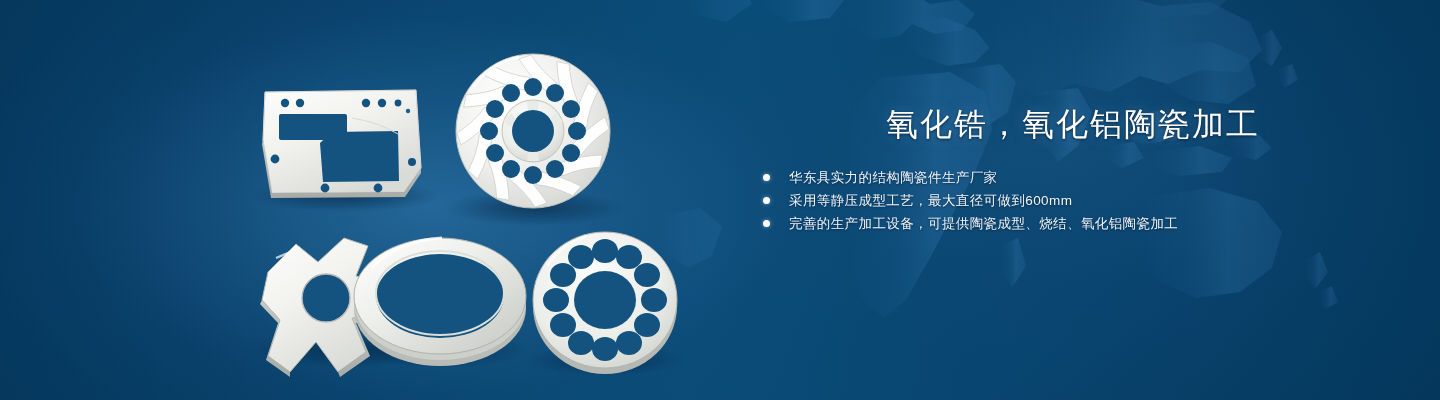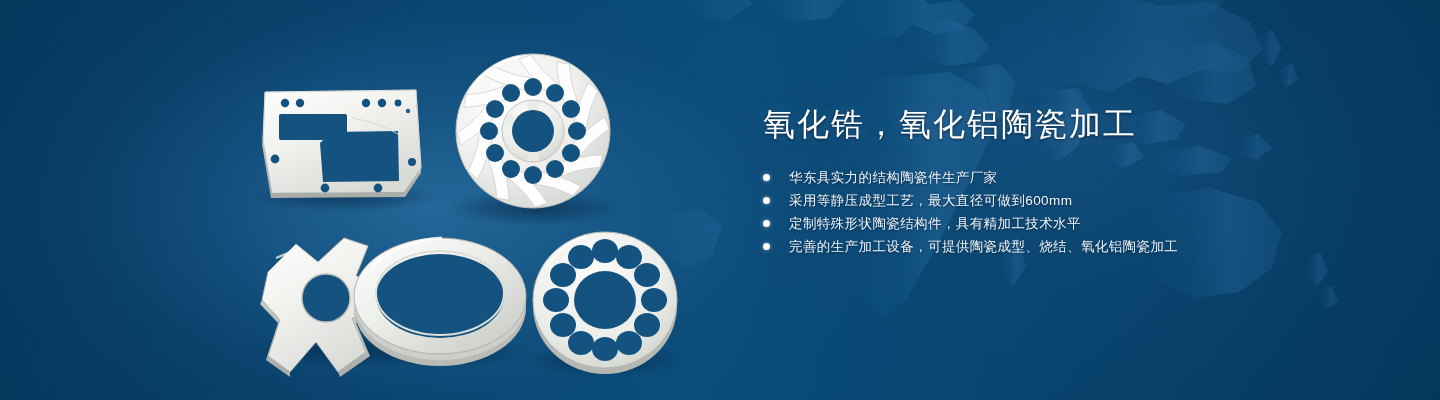--- a/index.html
+++ b/index.html
@@ -62,20 +62,21 @@
   }
   .headline{
     margin:0;
     font-size:32px;
     font-weight:normal;
     letter-spacing:2px;
     color:#ffffff;
     line-height:44px;
     text-shadow:0 1px 3px rgba(0,20,45,0.75), 0 0 16px rgba(140,195,240,0.25);
     white-space:nowrap;
+    text-align:center;
   }
   .bullets{
     list-style:none;
     margin:20px 0 0 0;
     padding:0;
   }
   .bullets li{
     display:flex;
     align-items:center;
     height:23px;
@@ -329,22 +330,18 @@
       <li>
         <span class="dot"></span>
         <span class="btxt">华东具实力的结构陶瓷件生产厂家</span>
       </li>
       <li>
         <span class="dot"></span>
         <span class="btxt">采用等静压成型工艺，最大直径可做到600mm</span>
       </li>
       <li>
         <span class="dot"></span>
-        <span class="btxt">定制特殊形状陶瓷结构件，具有精加工技术水平</span>
-      </li>
-      <li>
-        <span class="dot"></span>
         <span class="btxt">完善的生产加工设备，可提供陶瓷成型、烧结、氧化铝陶瓷加工</span>
       </li>
     </ul>
   </div>
 
 </div>
 
 </body></html>

